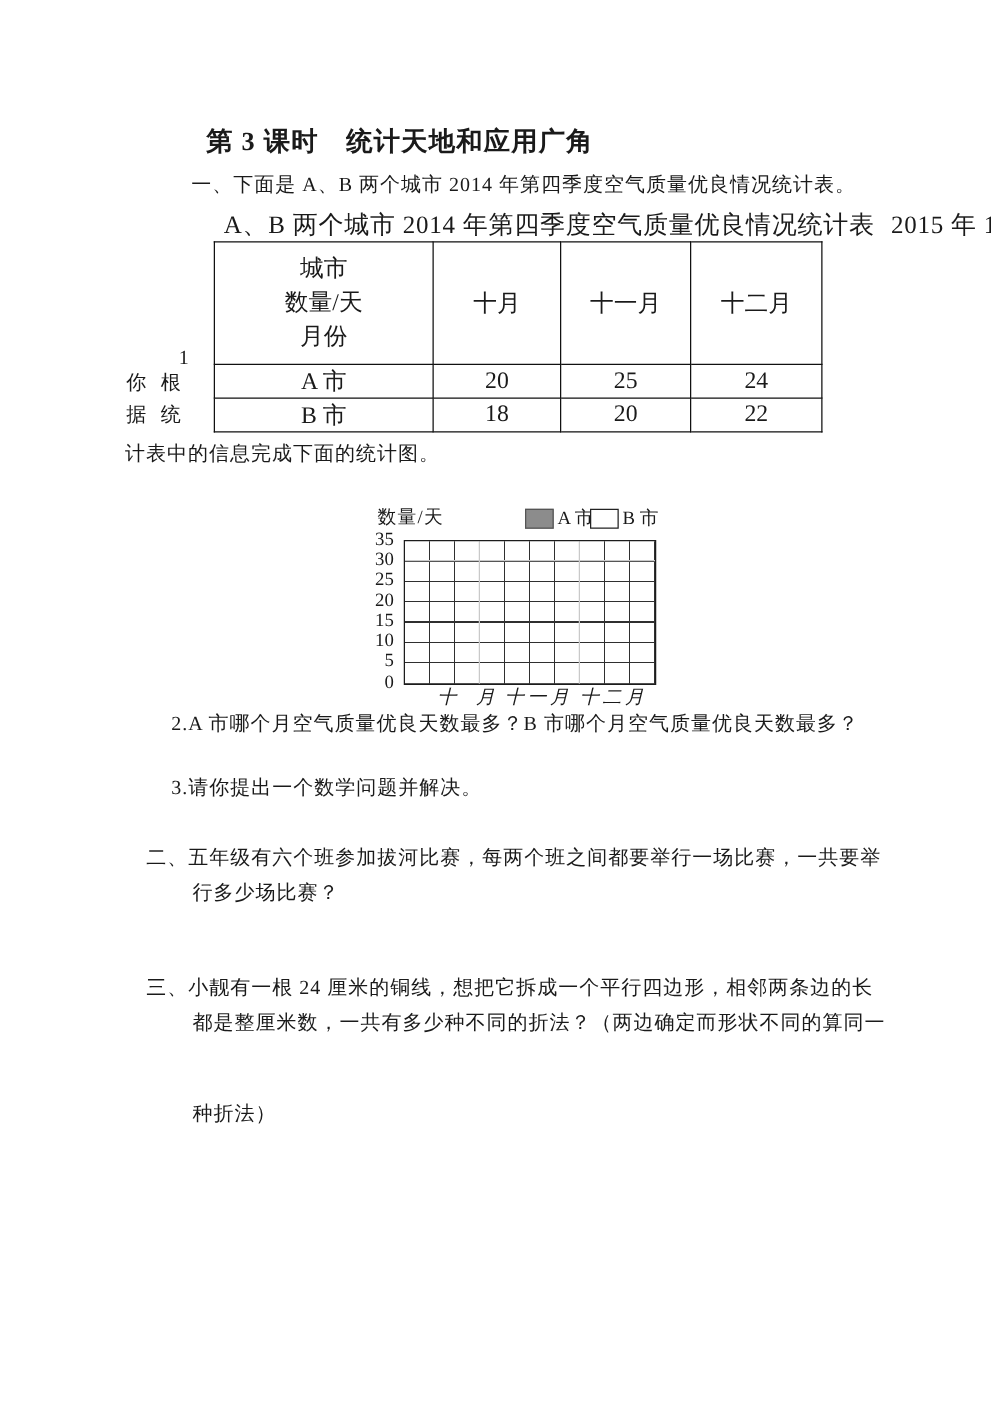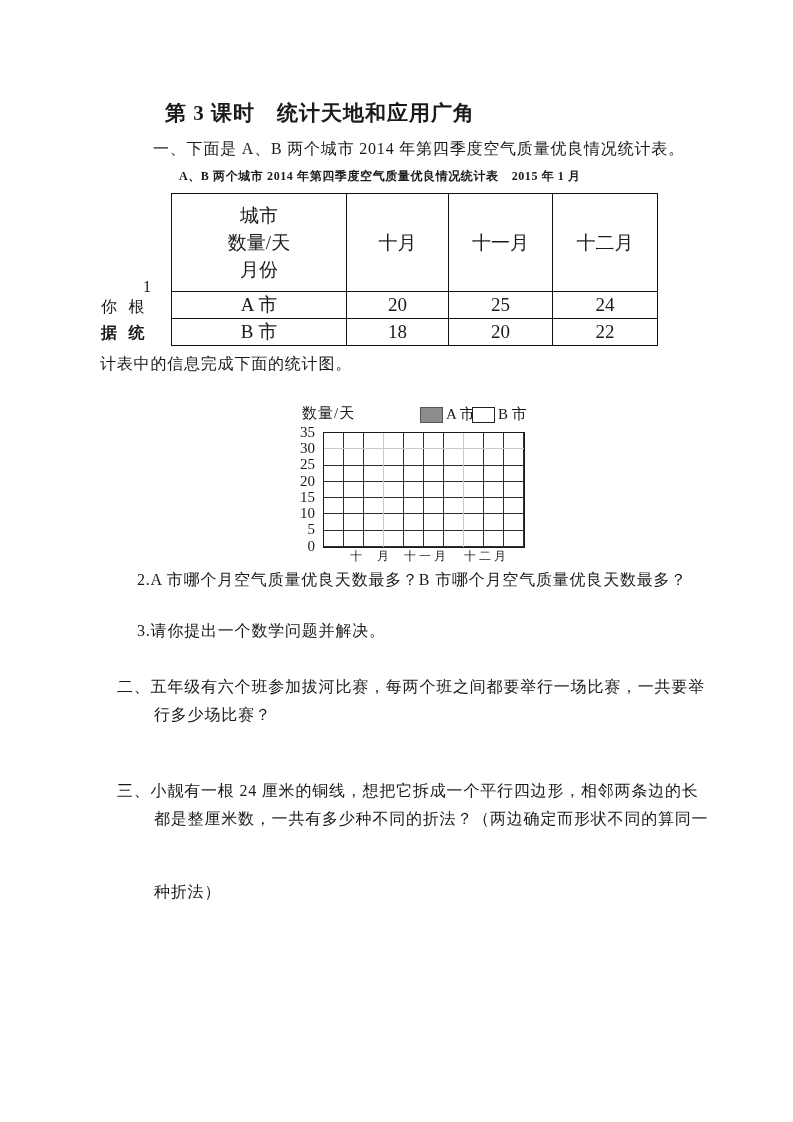--- a/index.html
+++ b/index.html
@@ -11,21 +11,21 @@
     color:#1a1a1a;
     overflow:hidden;
   }
   .abs{position:absolute;white-space:nowrap;}
   .doc-title{
     left:0;top:99px;width:640px;
     text-align:center;
     font-size:21px;font-weight:bold;letter-spacing:1px;
   }
   .para{font-size:16px;letter-spacing:0.8px;line-height:20px;}
-  .bold-line{font-size:12px;font-weight:bold;letter-spacing:0.6px;}
+  .bold-line{font-size:20px;font-weight:normal;letter-spacing:0.6px;}
   .date-part{margin-left:13px;}
   
   table.stat{
     position:absolute;left:171px;top:193px;
     border-collapse:collapse;table-layout:fixed;
   }
   table.stat td{
     border:1.4px solid #111111;
     font-size:19px;text-align:center;vertical-align:middle;
     padding:0;
@@ -44,21 +44,21 @@
       repeating-linear-gradient(to right,transparent 0,transparent 19px,#2f2f2f 19px,#2f2f2f 20px),
       repeating-linear-gradient(to bottom,transparent 0,transparent 15.3px,#2f2f2f 15.3px,#2f2f2f 16.3px);
   }
   .lightline{position:absolute;background:#c9c9c9;}
   .vlight{top:0;width:1px;height:114px;}
   .hlight{left:0;height:1px;width:200px;}
   .ytick{
     position:absolute;left:283px;width:32px;height:16px;
     text-align:right;font-size:15px;line-height:16px;
   }
-  .xtick{position:absolute;top:548px;font-size:12px;}
+  .xtick{position:absolute;top:548px;font-size:15px;font-style:italic;}
   .legend-swatch{
     position:absolute;top:407px;width:21px;height:14px;
     border:1px solid #555555;
   }
   .legend-label{position:absolute;top:405px;font-size:15px;}
   .ylabel{left:302px;top:404px;font-size:15px;letter-spacing:1px;}
 </style>
 </head>
 <body>
 
@@ -94,21 +94,21 @@
       <td>B 市</td>
       <td>18</td>
       <td>20</td>
       <td>22</td>
     </tr>
   </tbody>
     </table>
 
   <div class="abs para" style="left:143px;top:277px;">1</div>
   <div class="abs para" style="left:101px;top:297px;word-spacing:6px;">你 根</div>
-  <div class="abs para" style="left:101px;top:323px;word-spacing:6px;font-weight:bold;">据 统</div>
+  <div class="abs para" style="left:101px;top:323px;word-spacing:6px;">据 统</div>
   <div class="abs para" style="left:100px;top:354px;">计表中的信息完成下面的统计图。</div>
 
 
   <div class="abs ylabel">数量/天</div>
 
   <div class="legend-swatch" style="left:420px;background:#8c8c8c;"></div>
   <div class="legend-label" style="left:446px;">A 市</div>
   <div class="legend-swatch" style="left:472px;background:#ffffff;border-color:#222222;"></div>
   <div class="legend-label" style="left:498px;">B 市</div>
 

